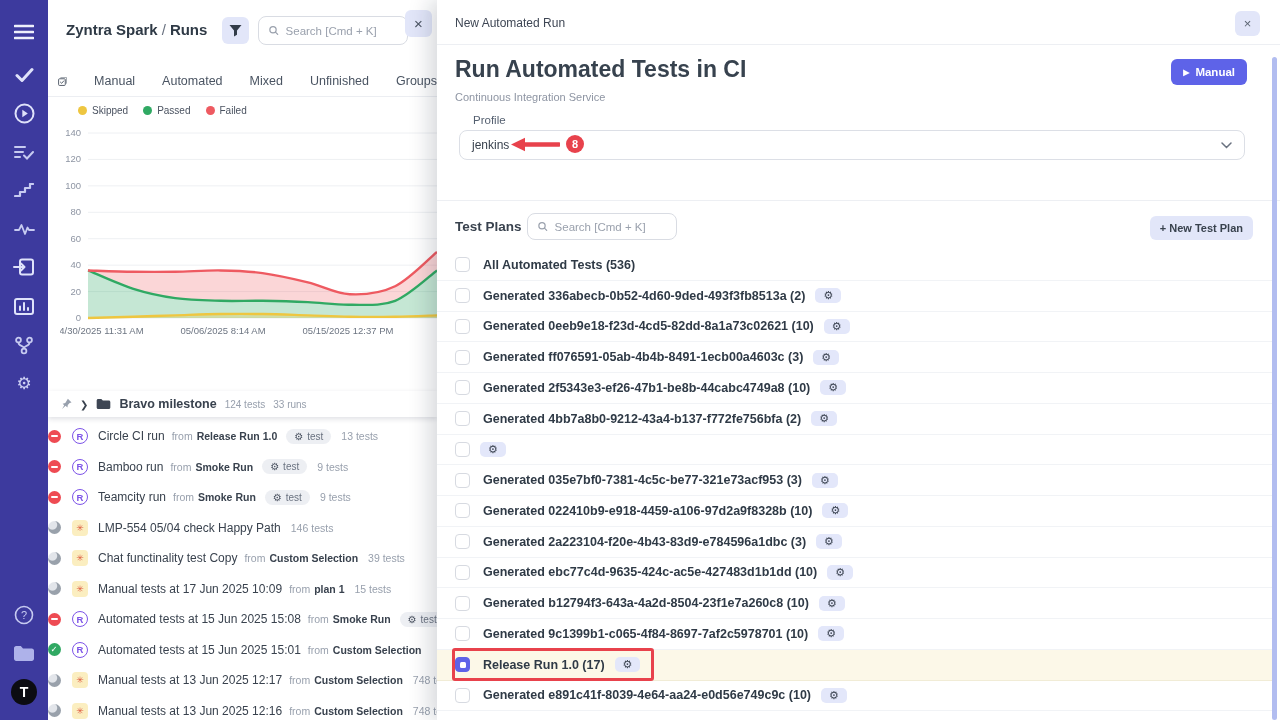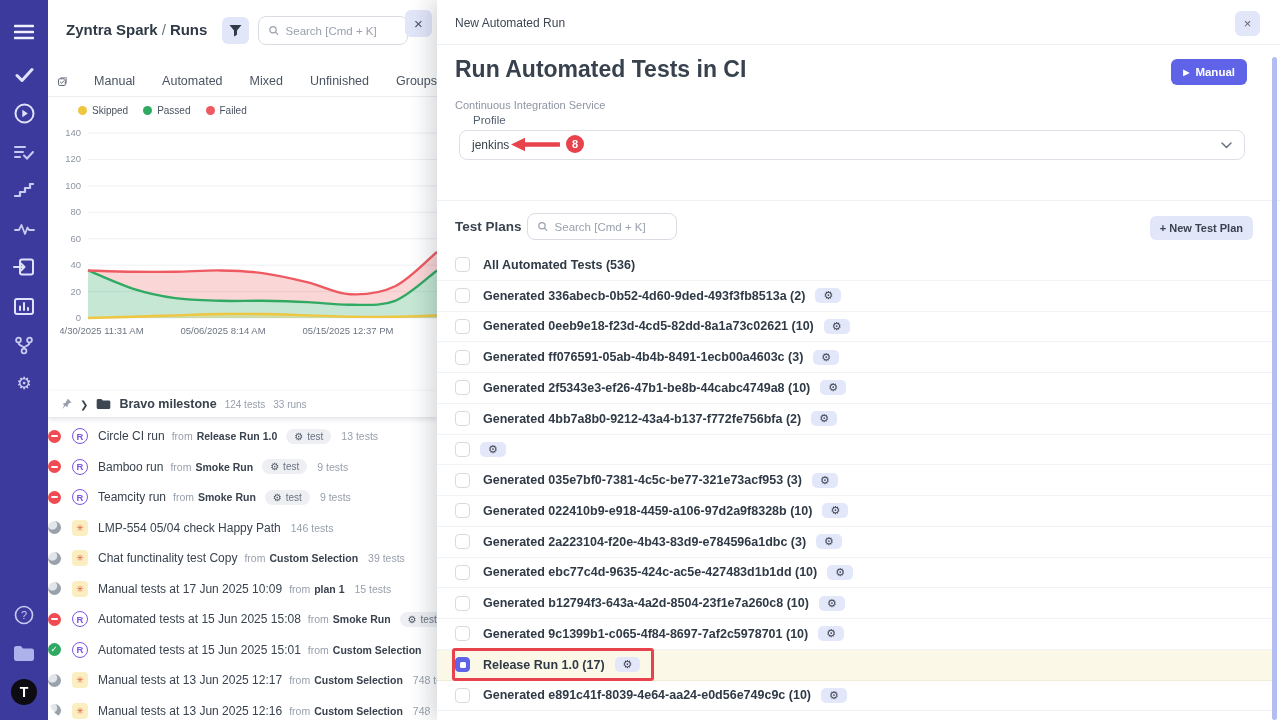--- a/index.html
+++ b/index.html
@@ -12,21 +12,21 @@
   .sb-ic { position:absolute; left:0; width:48px; height:34px; display:flex;
            align-items:center; justify-content:center; cursor:pointer; }
   .sb-ic svg { display:block; }
   .sb-gear { color:#cdd0f4; font-size:17px; }
   .sb-logo { width:26px; height:26px; border-radius:50%; background:#0c0c12;
              color:#fff; font-weight:bold; font-size:14px; display:flex;
              align-items:center; justify-content:center; }
 
   
   .left-panel { position:absolute; left:48px; top:0; width:389px; height:720px;
-                background:#fff; overflow:hidden;border-radius:24px; }
+                background:#fff; overflow:hidden; }
   .lp-header { position:absolute; left:0; top:0; right:0; height:62px; }
   .breadcrumb { position:absolute; left:18px; top:21px; font-size:15px; white-space:nowrap; }
   .breadcrumb .b-bold { font-weight:700; color:#2f3a46; }
   .breadcrumb .b-sep { color:#6a7280; padding:0 4px; }
   .icon-btn { position:absolute; background:var(--accent_light,#e2e6f9); border-radius:6px;
               display:flex; align-items:center; justify-content:center; cursor:pointer; }
   .filter-btn { left:174px; top:17px; width:27px; height:27px; }
   .lp-close { right:5px; top:10px; width:27px; height:27px; color:#4a5462;
               font-size:15px; z-index:6; }
   .search-box { position:absolute; display:flex; align-items:center; gap:7px;
@@ -79,21 +79,21 @@
   .test-pill .g { font-size:10px; color:#4a5260; }
   .run-count { font-size:10.5px; color:#98a0ad; margin-left:10px; }
 
   
   .drawer { position:absolute; left:437px; right:0; top:0; height:720px; background:#fff;
             box-shadow:-8px 0 20px rgba(15,23,42,.16); z-index:20; }
   .dw-header { position:absolute; left:0; right:0; top:0; height:45px; border-bottom:1px solid #edeff3; }
   .dw-title-sm { position:absolute; left:18px; top:16px; font-size:12px; color:#3e4654; }
   .dw-close { right:20px; top:11px; width:25px; height:25px; color:#5b6472; font-size:13px; }
   .dw-h1 { position:absolute; left:18px; top:56px; font-size:23px; font-weight:700; color:#37424e; }
-  .dw-sub { position:absolute; left:18px; top:99px; font-size:11px; color:#8e95a3; }
+  .dw-sub { position:absolute; left:18px; top:91px; font-size:11px; color:#8e95a3; }
   .launch-btn { position:absolute; right:33px; top:59px; height:26px; padding:0 12px;
                 background:var(--accent,#5e63e8); border-radius:6px; color:#fff; font-size:11.5px;
                 font-weight:600; display:flex; align-items:center; gap:6px; cursor:pointer; }
   .launch-btn .play { font-size:8px; }
   .profile-label { position:absolute; left:18px; top:114px; font-size:11.5px; color:#556070;margin-left:18px; }
   .profile-select { position:absolute; left:22px; right:35px; top:130px; height:30px;
                     border:1px solid #dcdfe6; border-radius:8px; display:flex; align-items:center;
                     padding:0 12px; font-size:12px; color:#39424e; cursor:pointer; }
   .profile-select .chevron-down { margin-left:auto; color:#6a7280; }
   .annot-arrow { position:absolute; left:73px; top:135px; display:flex; align-items:center;

